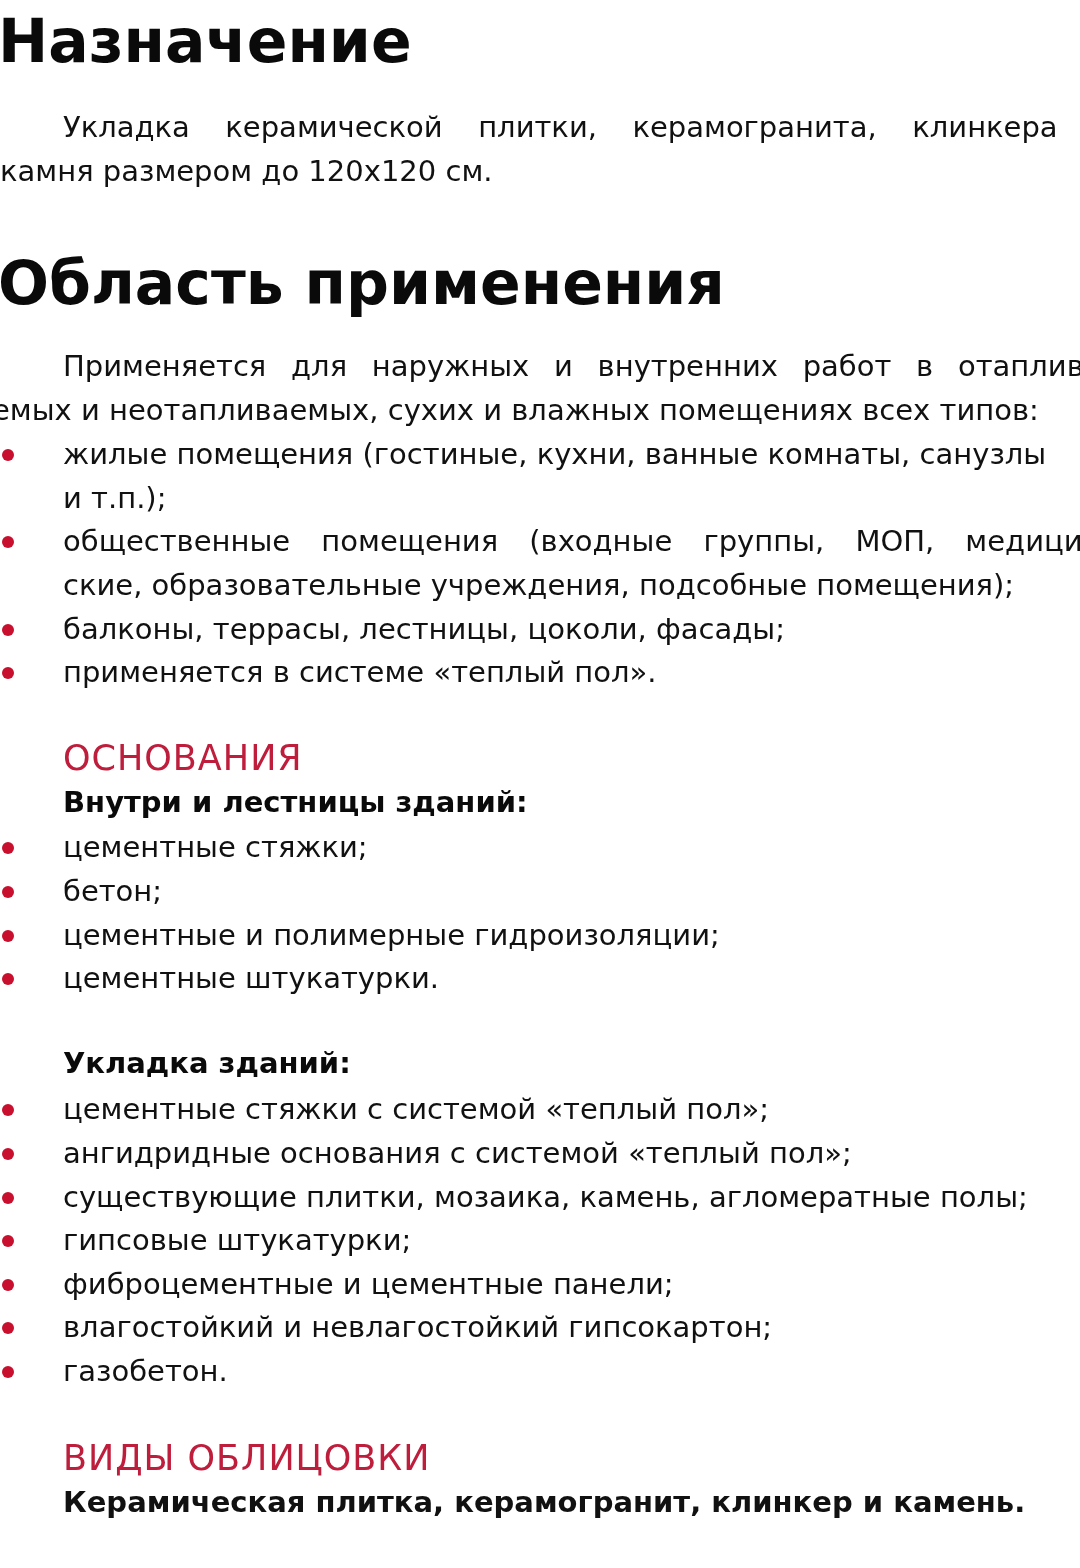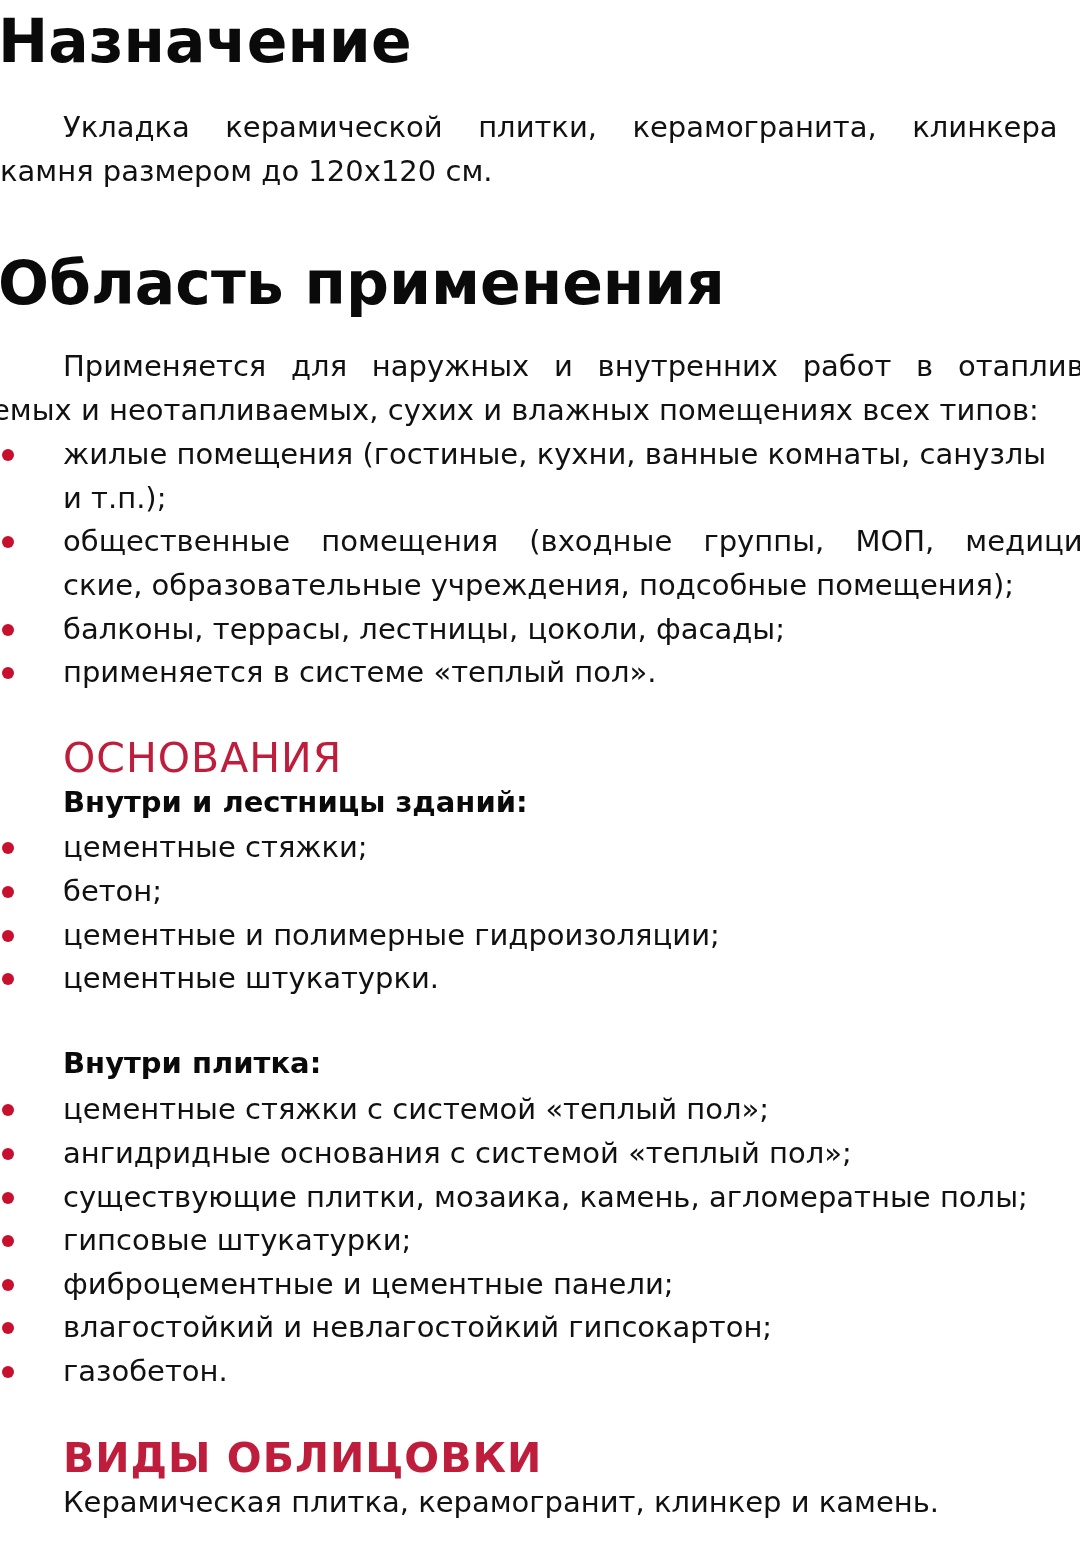--- a/index.html
+++ b/index.html
@@ -54,21 +54,21 @@
       left: 2px;
       top: 17px;
       width: 12px;
       height: 12px;
       border-radius: 50%;
       background: #c8102e;
     }
     .section-label {
       position: absolute;
       left: 63px;
-      font-size: 41px;
+      font-size: 35px;
       line-height: 40px;
       color: #be1e3c;
       letter-spacing: 1px;
       white-space: nowrap;
     }
     .subhead {
       position: absolute;
       left: 63px;
       font-size: 29px;
       line-height: 40px;
@@ -149,21 +149,21 @@
     <div class="bullet-item" style="position:absolute; top:88px; width:1120px;">
       <span class="bullet-dot"></span>
       <div style="white-space:nowrap;">цементные и полимерные гидроизоляции;</div>
     </div>
     <div class="bullet-item" style="position:absolute; top:131px; width:1120px;">
       <span class="bullet-dot"></span>
       <div style="white-space:nowrap;">цементные штукатурки.</div>
     </div>
   </div>
 
-  <div class="subhead" style="top:1043px;">Внутри плитка:</div>
+  <div class="subhead" style="top:1043px;">Укладка зданий:</div>
 
   <div style="position:absolute; left:0; top:1087px; width:1120px;">
     <div class="bullet-item" style="position:absolute; top:0; width:1120px;">
       <span class="bullet-dot"></span>
       <div style="white-space:nowrap;">цементные стяжки с системой «теплый пол»;</div>
     </div>
     <div class="bullet-item" style="position:absolute; top:44px; width:1120px;">
       <span class="bullet-dot"></span>
       <div style="white-space:nowrap;">ангидридные основания с системой «теплый пол»;</div>
     </div>
@@ -182,16 +182,16 @@
     <div class="bullet-item" style="position:absolute; top:218px; width:1120px;">
       <span class="bullet-dot"></span>
       <div style="white-space:nowrap;">влагостойкий и невлагостойкий гипсокартон;</div>
     </div>
     <div class="bullet-item" style="position:absolute; top:262px; width:1120px;">
       <span class="bullet-dot"></span>
       <div style="white-space:nowrap;">газобетон.</div>
     </div>
   </div>
 
-  <div class="section-label" style="top:1438px;font-weight:bold;">ВИДЫ ОБЛИЦОВКИ</div>
-  <div class="indented-line" style="top:1480px;">Керамическая плитка, керамогранит, клинкер и камень.</div>
+  <div class="section-label" style="top:1438px;">ВИДЫ ОБЛИЦОВКИ</div>
+  <div class="indented-line" style="top:1480px;font-weight:bold;">Керамическая плитка, керамогранит, клинкер и камень.</div>
 
 </div>
 
 </body></html>

